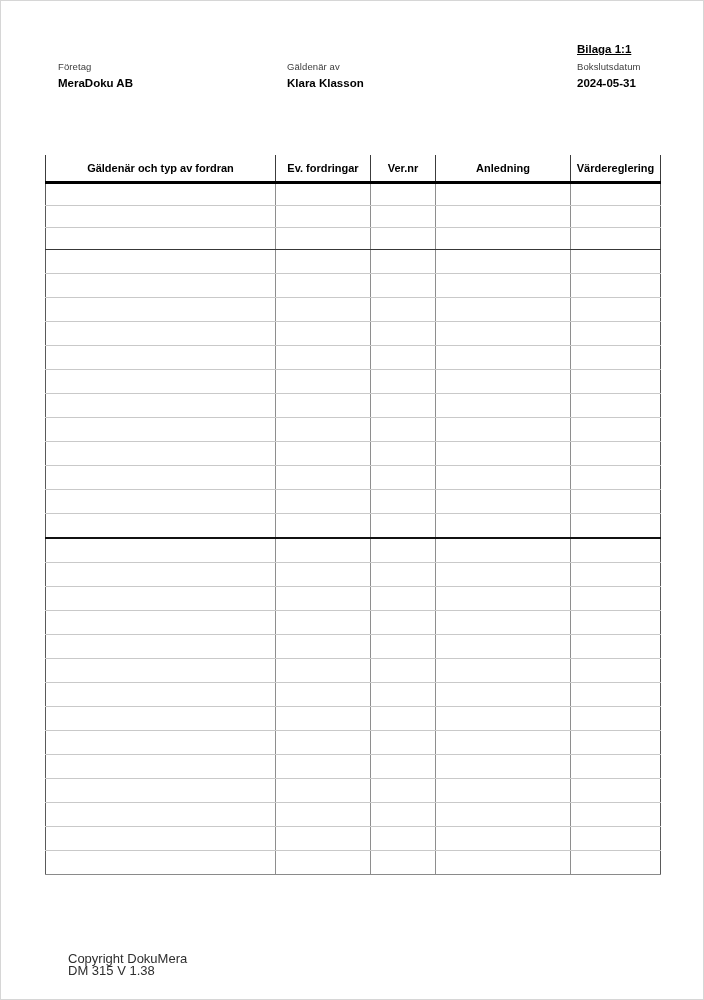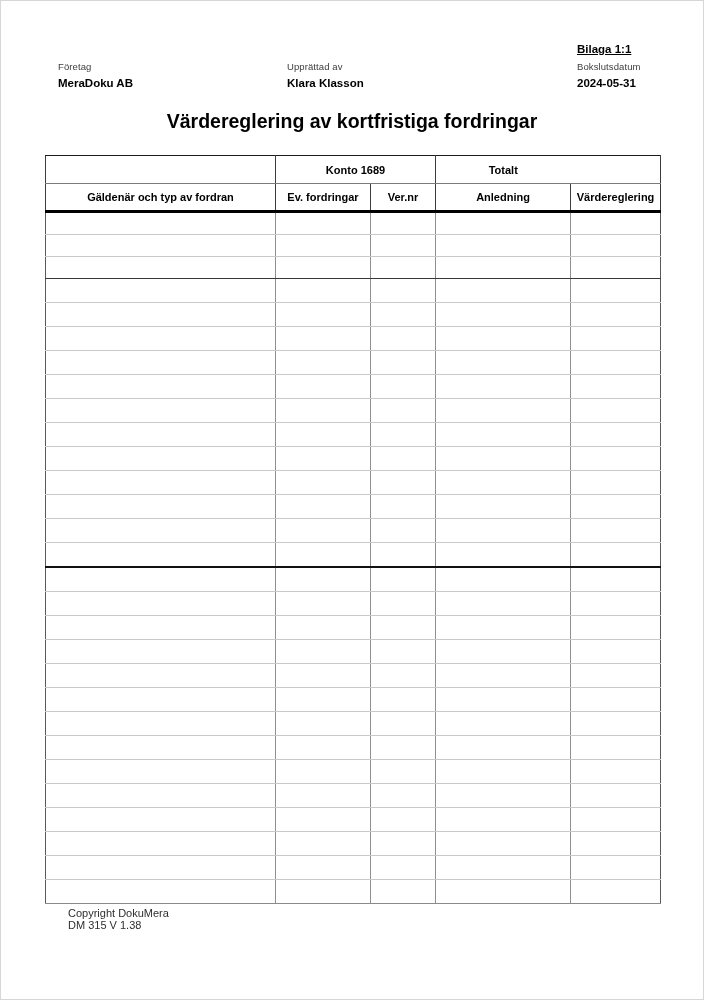--- a/index.html
+++ b/index.html
@@ -81,58 +81,51 @@
     border-bottom: 1px solid #c9c9c9;
   }
   tbody.rows tr.sect-a td { height: 21px; }
   tbody.rows td:first-child { border-left: 1.3px solid #5a5a5a; }
   tbody.rows td:last-child { border-right: 1.3px solid #5a5a5a; }
   tbody.rows tr.heavy-1 td { border-bottom: 1.5px solid #383838; }
   tbody.rows tr.heavy-2 td { border-bottom: 2px solid #111111; }
   tbody.rows tr:last-child td { border-bottom: 1.8px solid #8a8a8a; }
   .footer {
     left: 68px;
-    top: 907px;
-    font-size: 11px;
+    top: 953px;
+    font-size: 13px;
     line-height: 12px;
     color: #2e2e2e;
   }
 </style>
 </head>
 <body>
 
 <div class="page">
 
   <div class="abs lbl" style="left:58px; top:61px;">Företag</div>
   <div class="abs val" style="left:58px; top:77px;">MeraDoku AB</div>
 
-  <div class="abs lbl" style="left:287px; top:61px;">Upprättad av</div>
+  <div class="abs lbl" style="left:287px; top:61px;">Gäldenär av</div>
   <div class="abs val" style="left:287px; top:77px;">Klara Klasson</div>
 
   <div class="abs val" style="left:577px; top:43px;text-decoration:underline;">Bilaga 1:1</div>
   <div class="abs lbl" style="left:577px; top:61px;text-align:center;">Bokslutsdatum</div>
   <div class="abs val" style="left:577px; top:77px;">2024-05-31</div>
 
-  <h1 class="abs title">Värdereglering av kortfristiga fordringar</h1>
 
   <table class="form">
     <colgroup>
       <col style="width:230px">
       <col style="width:95px">
       <col style="width:65px">
       <col style="width:135px">
       <col style="width:90px">
     </colgroup>
     <thead>
-      <tr class="group-row">
-        <td class="c-first"></td>
-        <td class="c-konto" colspan="2">Konto 1689</td>
-        <td class="c-totalt">Totalt</td>
-        <td class="c-last"></td>
-      </tr>
       <tr class="col-row">
         <th>Gäldenär och typ av fordran</th>
         <th>Ev. fordringar</th>
         <th>Ver.nr</th>
         <th>Anledning</th>
         <th>Värdereglering</th>
       </tr>
     </thead>
     <tbody class="rows" id="table-body">
         <tr class="sect-a">

